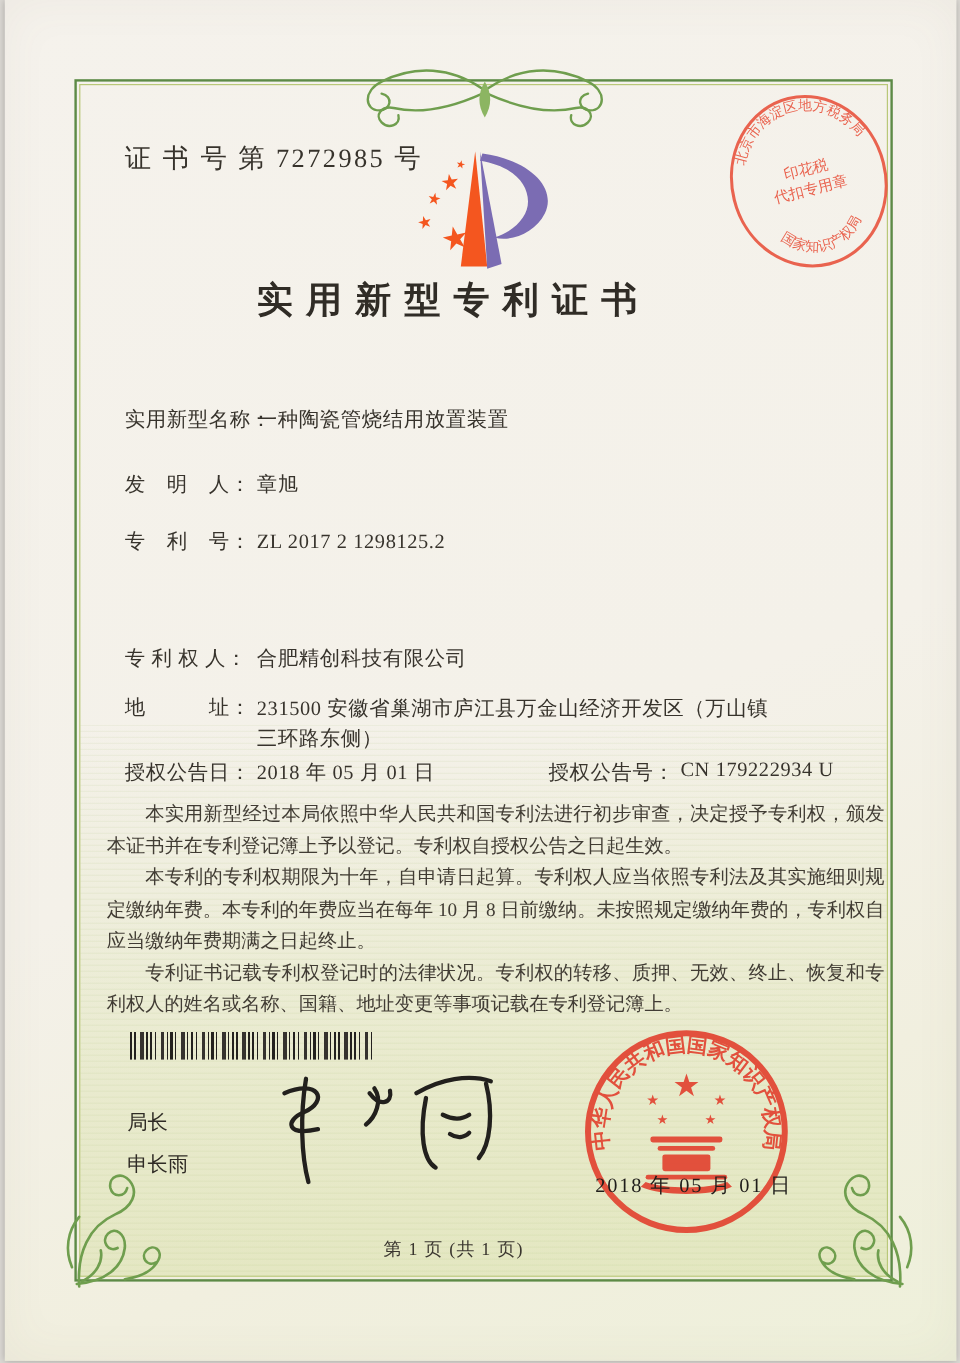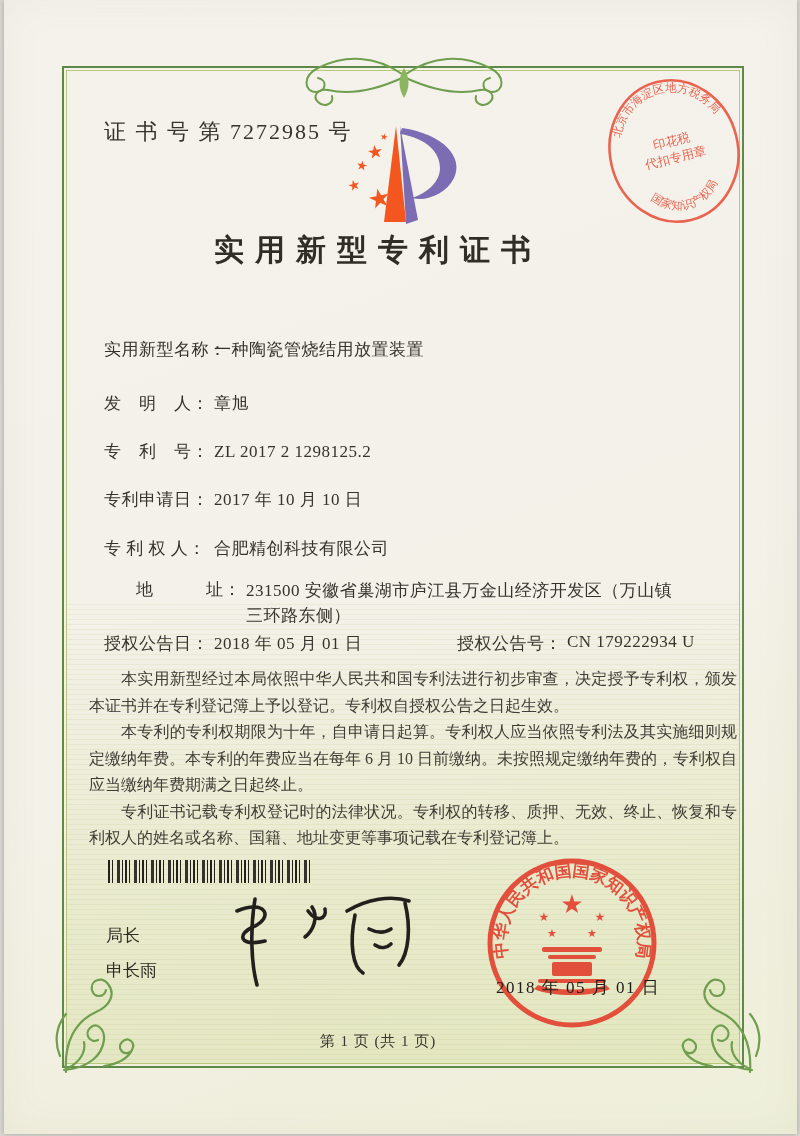--- a/index.html
+++ b/index.html
@@ -135,40 +135,37 @@
 
     <div class="row" style="top:338px;">
       <span class="flabel">实用新型名称：</span><span class="fvalue">一种陶瓷管烧结用放置装置</span>
     </div>
     <div class="row" style="top:392px;">
       <span class="flabel">发　明　人：</span><span class="fvalue">章旭</span>
     </div>
     <div class="row" style="top:440px;">
       <span class="flabel">专　利　号：</span><span class="fvalue">ZL 2017 2 1298125.2</span>
     </div>
-    <div class="row" style="top:488px;">
-      <span class="flabel">专利申请日：</span><span class="fvalue">2017 年 10 月 10 日</span>
-    </div>
     <div class="row" style="top:537px;">
       <span class="flabel">专 利 权 人：</span><span class="fvalue">合肥精创科技有限公司</span>
     </div>
 
     <div class="row" style="top:578px;">
-      <span class="flabel" style="vertical-align:top;margin-left:32px;">地　　　址：</span><span class="addr-lines"><span>231500 安徽省巢湖市庐江县万金山经济开发区（万山镇</span><br><span>三环路东侧）</span></span>
+      <span class="flabel" style="vertical-align:top;">地　　　址：</span><span class="addr-lines"><span>231500 安徽省巢湖市庐江县万金山经济开发区（万山镇</span><br><span>三环路东侧）</span></span>
     </div>
 
     <div class="row" style="top:632px;">
       <span class="flabel">授权公告日：</span><span class="fvalue">2018 年 05 月 01 日</span>
       <span style="position:absolute;left:353px;">授权公告号：</span>
       <span style="position:absolute;left:463px;">CN 179222934 U</span>
     </div>
 
     <div class="paras">
       <p>本实用新型经过本局依照中华人民共和国专利法进行初步审查，决定授予专利权，颁发本证书并在专利登记簿上予以登记。专利权自授权公告之日起生效。</p>
-      <p>本专利的专利权期限为十年，自申请日起算。专利权人应当依照专利法及其实施细则规定缴纳年费。本专利的年费应当在每年 6 月 10 日前缴纳。未按照规定缴纳年费的，专利权自应当缴纳年费期满之日起终止。</p>
+      <p>本专利的专利权期限为十年，自申请日起算。专利权人应当依照专利法及其实施细则规定缴纳年费。本专利的年费应当在每年 10 月 8 日前缴纳。未按照规定缴纳年费的，专利权自应当缴纳年费期满之日起终止。</p>
       <p>专利证书记载专利权登记时的法律状况。专利权的转移、质押、无效、终止、恢复和专利权人的姓名或名称、国籍、地址变更等事项记载在专利登记簿上。</p>
     </div>
 
     <div class="barcode"></div>
 
     <div class="signoff">
       <div>局长</div>
       <div>申长雨</div>
     </div>
 

